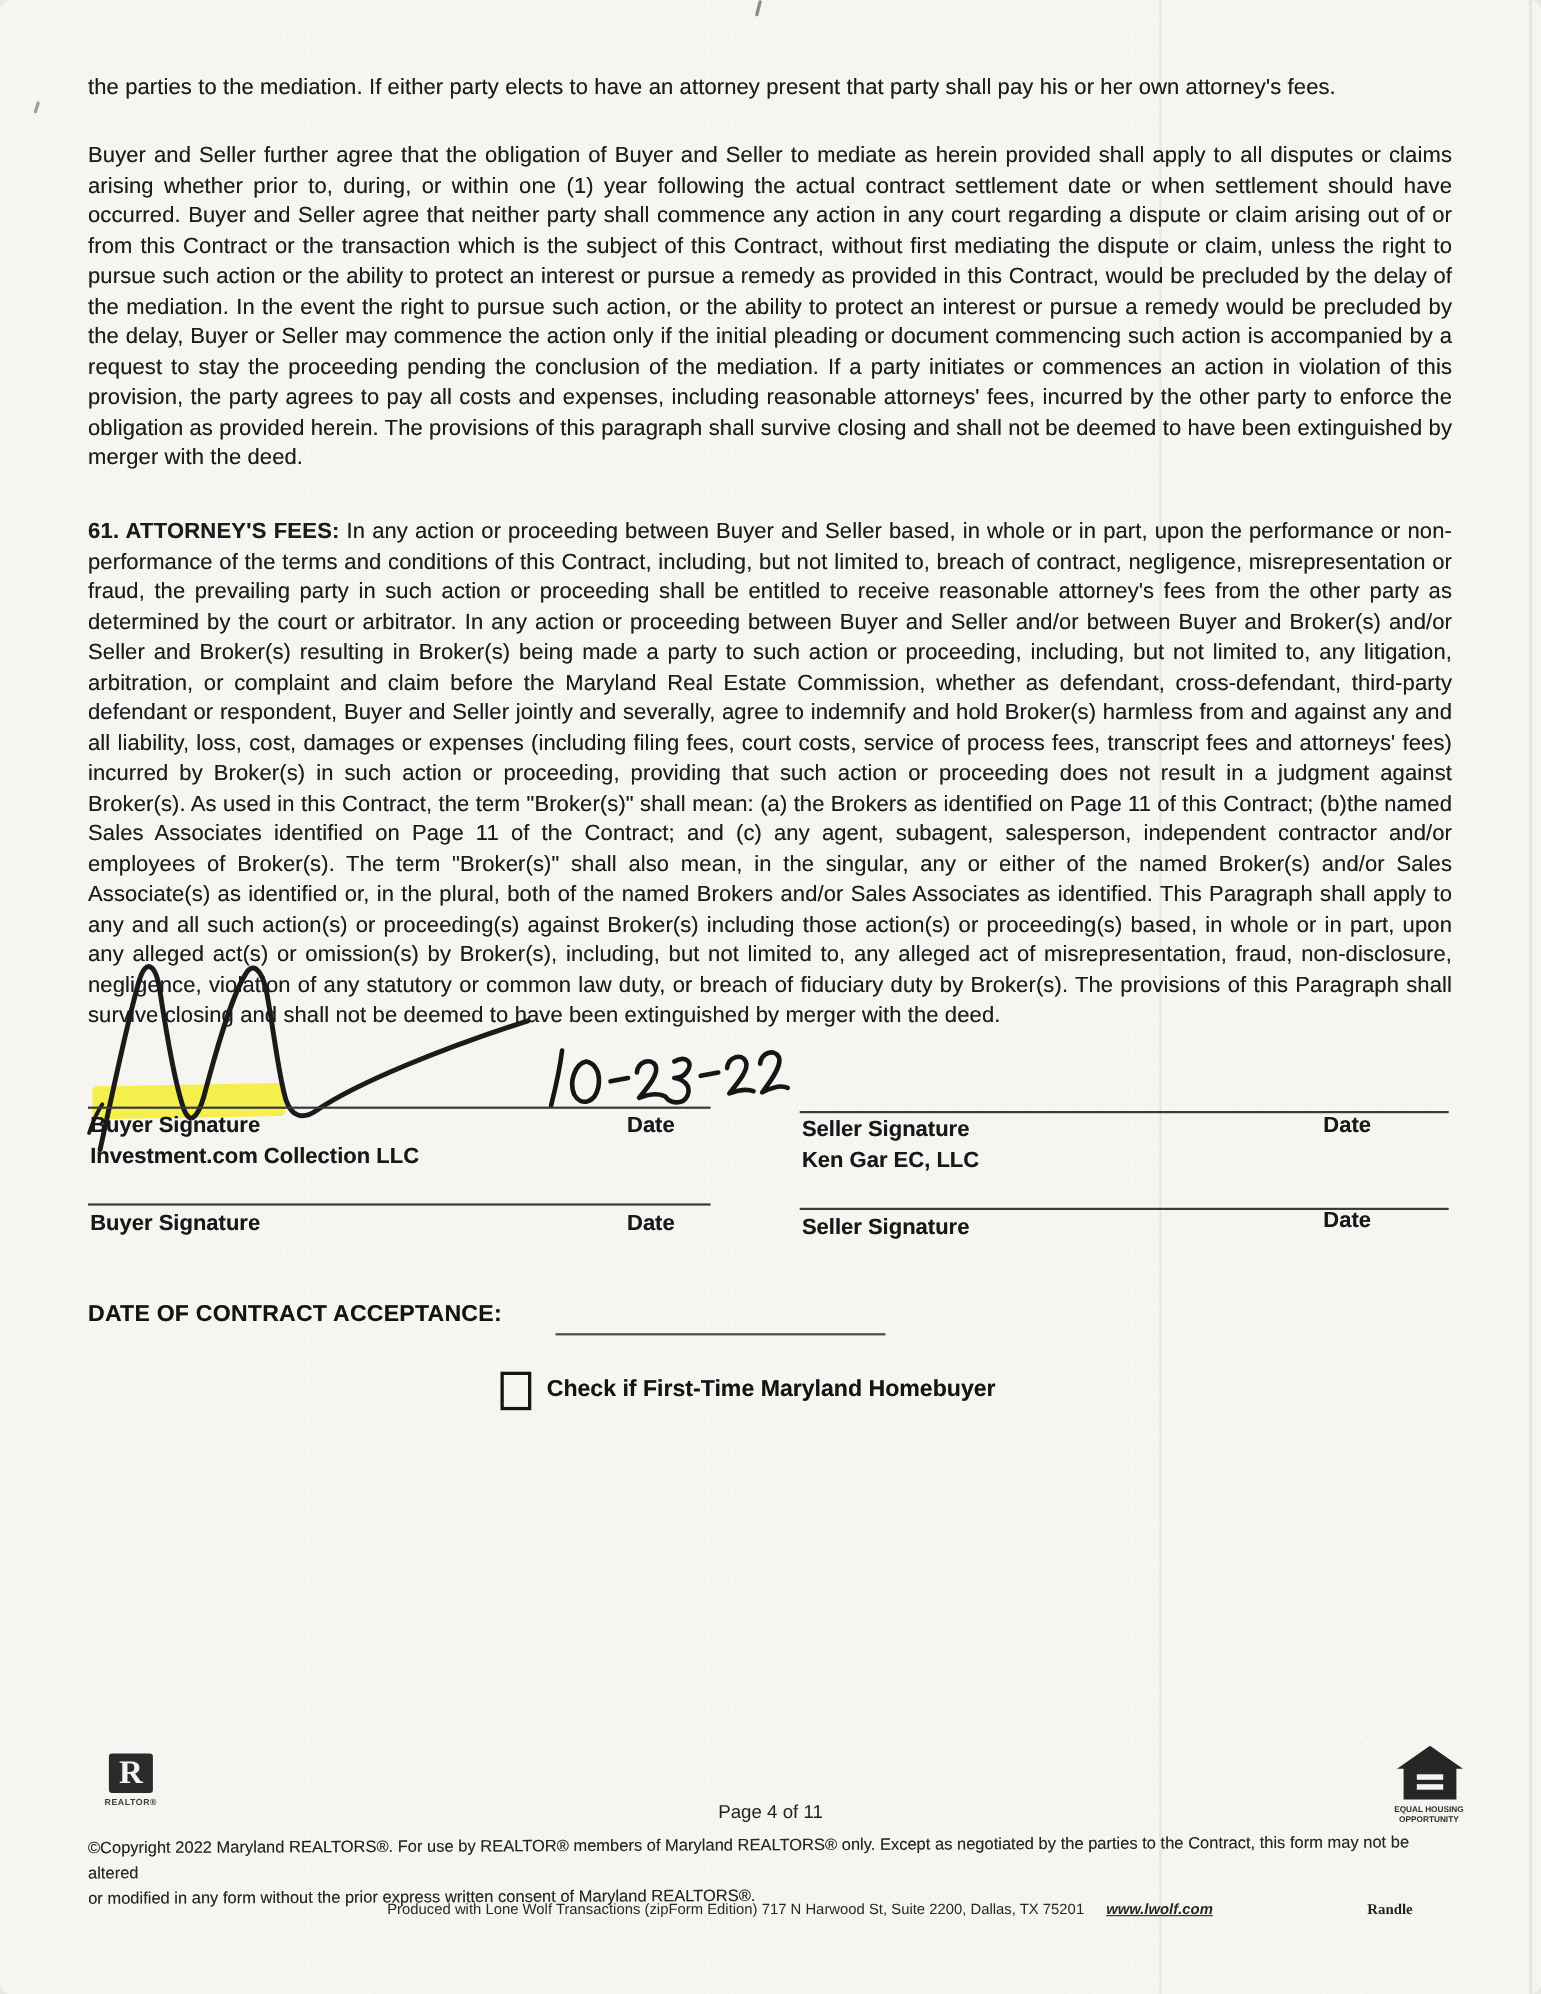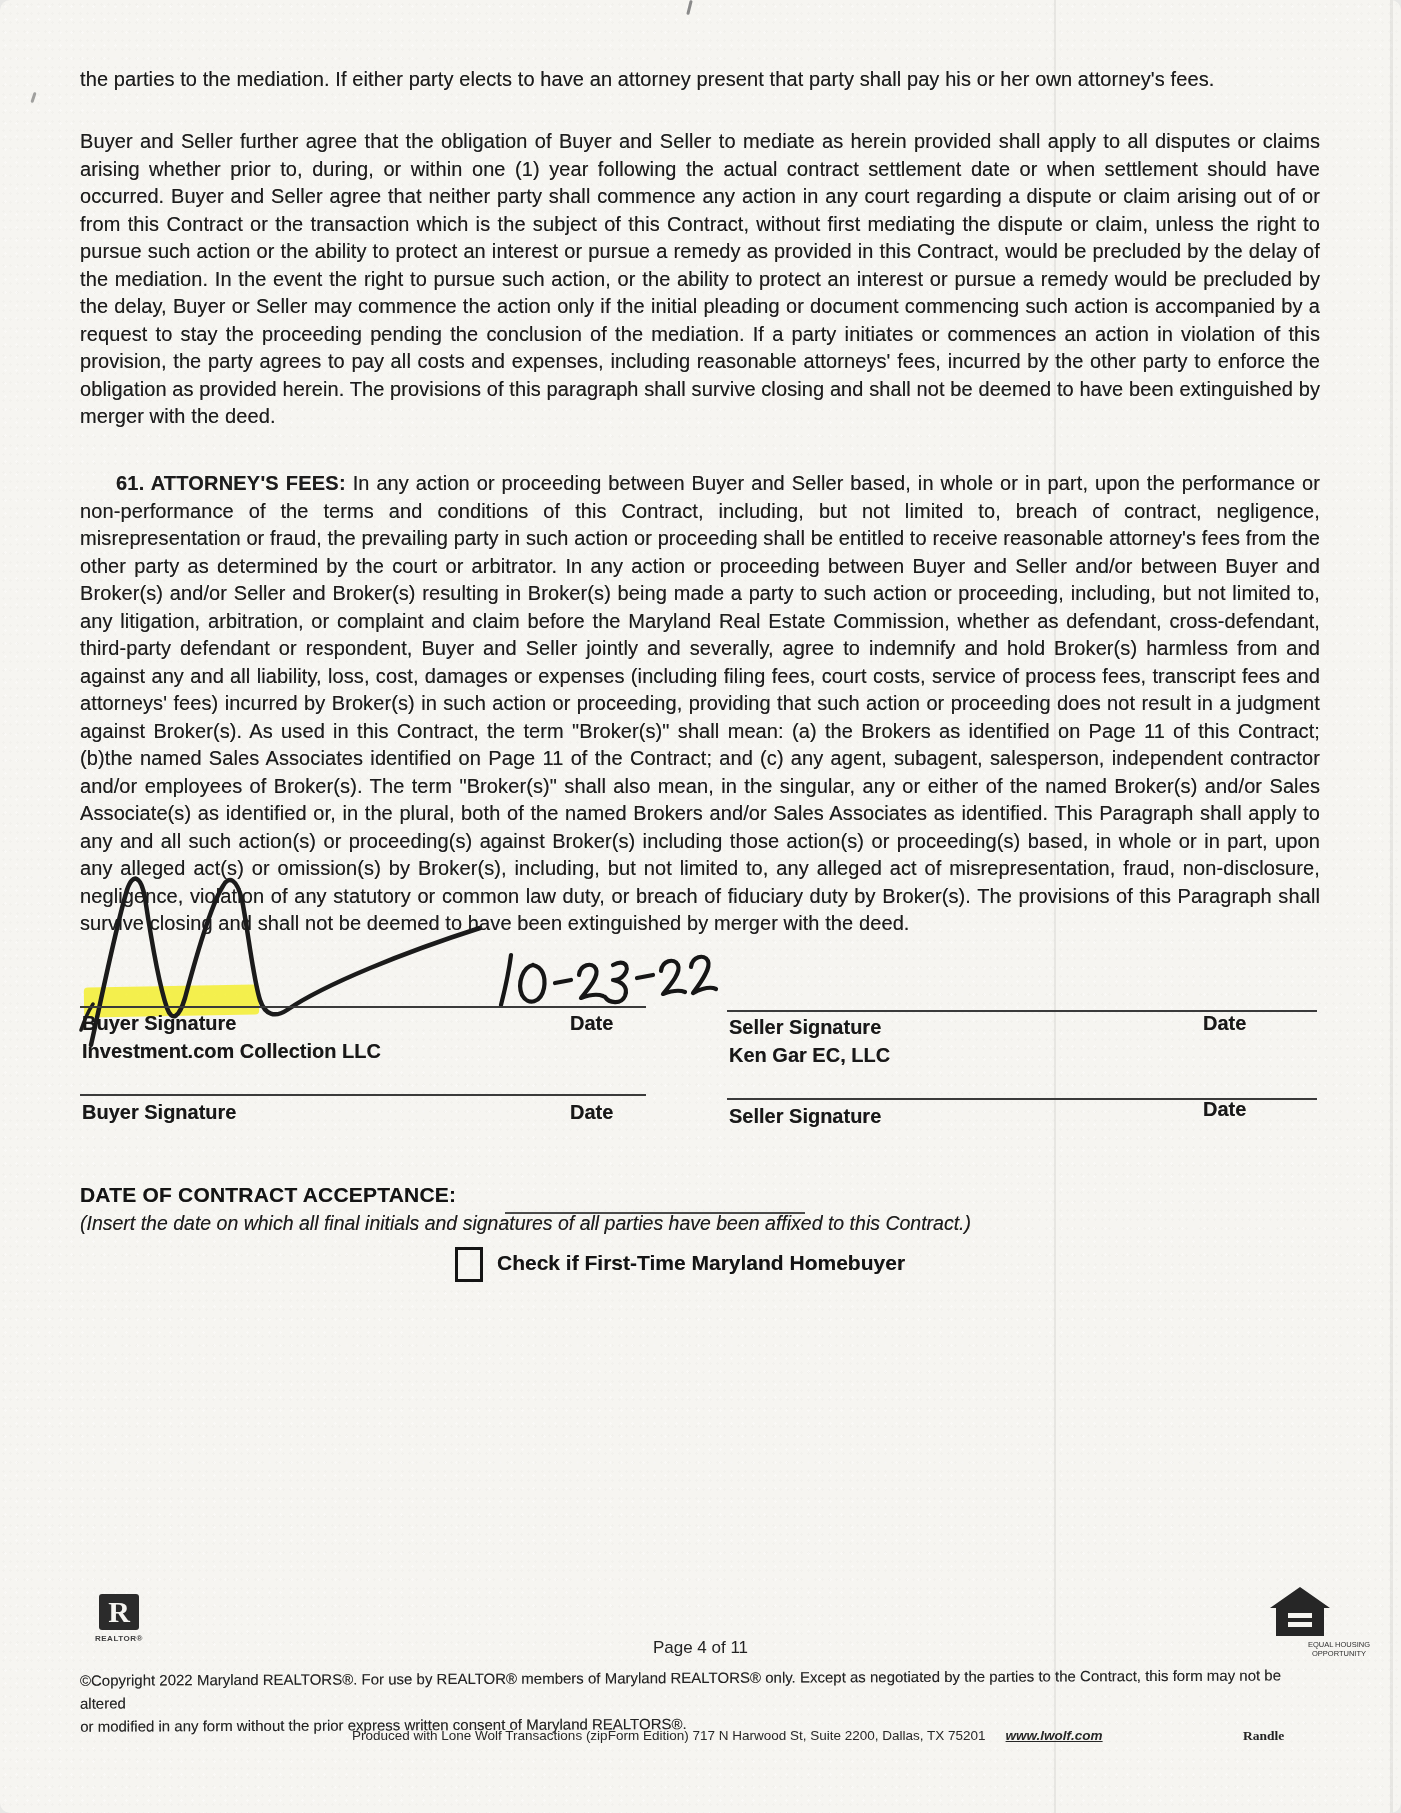--- a/index.html
+++ b/index.html
@@ -24,21 +24,21 @@
     font-size:20px;
     line-height:27.5px;
     text-align:justify;
     letter-spacing:0.1px;
     color:#1c1c1c;
     text-shadow:0 0 0.4px rgba(20,20,20,0.55);
   }
   .p1{top:66px;}
   .p2{top:128px;}
   .p3{top:470px;}
-  .p3 b{letter-spacing:0.2px;margin-left:36px;}
+  .p3 b{letter-spacing:0.2px;}
   .sig-line{position:absolute;height:0;border-top:2px solid #3a3a3a;}
   .sig-label{position:absolute;font-weight:bold;font-size:20px;color:#181818;text-shadow:0 0 0.4px rgba(20,20,20,0.5);}
   .company{position:absolute;font-weight:bold;font-size:20px;color:#181818;text-shadow:0 0 0.4px rgba(20,20,20,0.5);}
   .highlight{
     position:absolute;left:84px;top:986px;width:175px;height:30px;
     transform:rotate(-1deg);
     border-radius:4px;
     opacity:0.9;
   }
   .ink-svg{position:absolute;pointer-events:none;}
@@ -52,21 +52,21 @@
   .checkbox-label{position:absolute;left:497px;top:1251px;font-weight:bold;font-size:21px;color:#141414;text-shadow:0 0 0.4px rgba(20,20,20,0.5);}
   .realtor-logo{
     position:absolute;left:99px;top:1594px;width:40px;height:36px;
     background:#2b2b2b;border-radius:3px;
     display:flex;align-items:center;justify-content:center;
     color:#f6f5f1;font-family:"Liberation Serif", serif;font-weight:bold;font-size:30px;line-height:1;
   }
   .realtor-caption{position:absolute;left:95px;top:1634px;font-size:8px;letter-spacing:0.5px;color:#3d3d3d;font-weight:bold;}
   .page-number{position:absolute;left:0;right:0;top:1638px;text-align:center;font-size:17px;color:#222;}
   .eh-logo{position:absolute;left:1266px;top:1586px;}
-  .eh-caption{position:absolute;left:1298px;top:1640px;width:82px;text-align:center;font-size:7.5px;line-height:9px;color:#2e2e2e;font-weight:normal;}
+  .eh-caption{position:absolute;left:1258px;top:1640px;width:82px;text-align:center;font-size:7.5px;line-height:9px;color:#2e2e2e;font-weight:bold;}
   .copyright{
     position:absolute;left:80px;top:1666px;width:1250px;
     font-size:15px;line-height:23px;color:#242424;
     transform:rotate(-0.25deg);
     text-shadow:0 0 0.3px rgba(20,20,20,0.4);
   }
   .produced{position:absolute;left:352px;top:1728px;font-size:13.5px;color:#262626;white-space:nowrap;}
   .produced .link{text-decoration:underline;font-weight:bold;margin-left:20px;cursor:pointer;font-style:italic;}
   .agent{position:absolute;left:1243px;top:1728px;font-family:"Liberation Serif", serif;font-weight:bold;font-size:13.5px;color:#222;}
   .fold-line{position:absolute;left:1054px;top:0;width:2px;height:100%;background:rgba(120,120,120,0.12);}
@@ -124,21 +124,20 @@
   <div class="sig-line" style="left:80px;top:1094px;width:566px;"></div>
   <div class="sig-label" style="left:82px;top:1101px;">Buyer Signature</div>
   <div class="sig-label" style="left:570px;top:1101px;">Date</div>
 
   <div class="sig-line" style="left:727px;top:1098px;width:590px;"></div>
   <div class="sig-label" style="left:729px;top:1105px;">Seller Signature</div>
   <div class="sig-label" style="left:1203px;top:1098px;">Date</div>
 
   <div class="accept-heading">DATE OF CONTRACT ACCEPTANCE:</div>
   <div class="accept-underline"></div>
-  <div class="accept-note">(Insert the date on which all final initials and signatures of all parties have been affixed to this Contract.)</div>
 
   <div class="checkbox"></div>
   <div class="checkbox-label">Check if First-Time Maryland Homebuyer</div>
 
   <div class="realtor-logo">
     <span>R</span>
   </div>
   <div class="realtor-caption">REALTOR®</div>
 
   <div class="page-number">Page 4 of 11</div>

